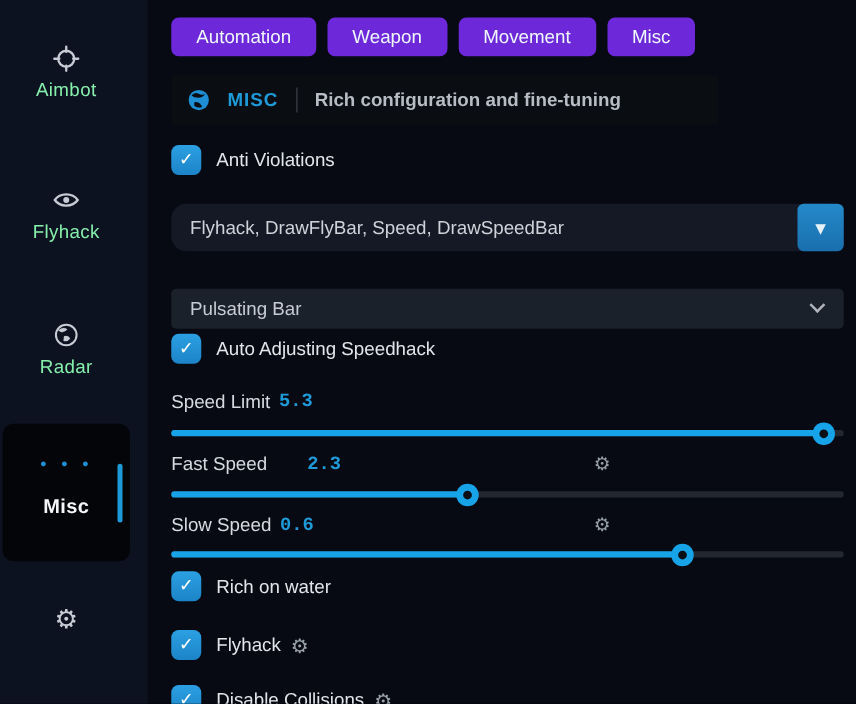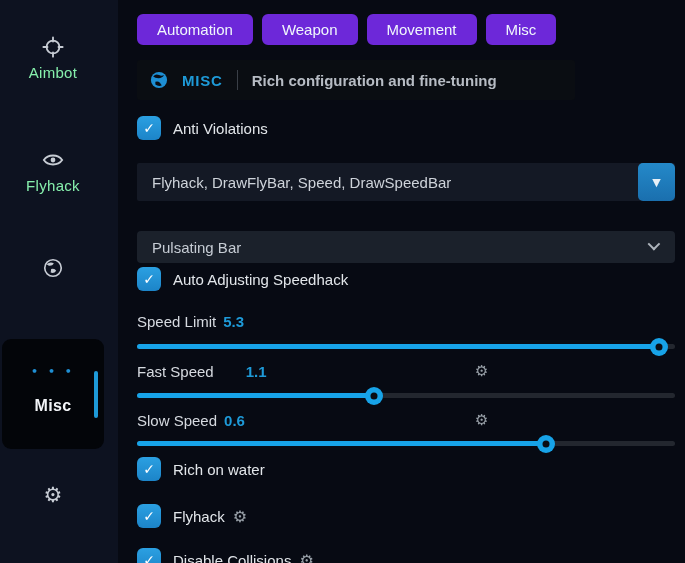--- a/index.html
+++ b/index.html
@@ -49,38 +49,38 @@
     background:linear-gradient(180deg,#2ba0e2,#1c84c8);
     display:flex; align-items:center; justify-content:center; cursor:pointer;
   }
   .check-glyph { color:#fff; font-size:14px; font-weight:bold; font-family:"DejaVu Sans", sans-serif; }
   .check-label { color:#e2e6ea; }
   .gear-inline { font-family:"DejaVu Sans", sans-serif; color:#98a0a8; font-size:16px; margin-left:-4px; cursor:pointer; }
   .cr-anti { top:116px; } .cr-auto { top:267px; } .cr-walk { top:457px; }
   .cr-fly { top:504px; } .cr-disable { top:548px; }
   
   .multiselect { position:absolute; top:163px; left:0; width:538px; height:38px;
-                 background:#141925; border-radius:2px; display:flex; align-items:center; cursor:pointer; }
+                 background:#141925; border-radius:12px; display:flex; align-items:center; cursor:pointer; }
   .multiselect .ms-value { margin-left:15px; color:#ced3da; }
   .ms-button { position:absolute; right:0; top:0; width:37px; height:38px;
                background:linear-gradient(180deg,#2489c9,#1a6fae); border-radius:5px;
                display:flex; align-items:center; justify-content:center; cursor:pointer; }
   .ms-button .tri { color:#e8f1f8; font-size:11px; font-family:"DejaVu Sans", sans-serif; }
   
   .field-label { position:absolute; left:0; color:#86efac;margin-top:30px; }
   .fl-bartype { top:204px; }
   .select { position:absolute; top:231px; left:0; width:538px; height:32px;
             background:#1b212b; border-radius:4px; display:flex; align-items:center; cursor:pointer; }
   .select .sel-value { margin-left:15px; color:#c6ccd4; }
   .chevron { position:absolute; right:18px; top:10px; width:9px; height:9px;
              border-right:2px solid #aeb4bc; border-bottom:2px solid #aeb4bc;
              transform:rotate(45deg) translateY(-2px); }
   
   .slider-label { position:absolute; left:0; height:20px; display:flex; gap:7px; align-items:center; width:538px; }
-  .slider-label .val { color:#1e9ad8; font-weight:bold; }
+  .slider-label .val { color:#1e9ad8; font-weight:bold;font-family:Liberation Mono, monospace; }
   .slider-gear { position:absolute; left:338px; top:0; font-family:"DejaVu Sans", sans-serif;
                  color:#98a0a8; font-size:15px; line-height:20px; cursor:pointer; }
   .sl-1 { top:311px; } .sl-2 { top:361px;gap:32px; } .sl-3 { top:410px;align-items:center; }
   .track { position:absolute; left:0; width:538px; height:5px; border-radius:3px; background:#23272f; cursor:pointer; }
   .tr-1 { top:344px; } .tr-2 { top:393px; } .tr-3 { top:441px; }
   .fill { position:absolute; left:0; top:0; height:5px; border-radius:3px; background:#17a3e8; }
   .thumb { position:absolute; top:50%; transform:translate(-50%,-50%); width:18px; height:18px;
            border-radius:50%; background:#17a3e8; cursor:grab; }
   .thumb::after { content:""; position:absolute; left:50%; top:50%; transform:translate(-50%,-50%);
                   width:7px; height:7px; border-radius:50%; background:#0a0e15; }
@@ -116,20 +116,21 @@
     </div>
 
     <div class="side-item si-2">
       <span class="side-icon">
         <svg viewBox="0 0 24 24" fill="none" stroke="#c7ccd4" stroke-width="1.8">
           <circle cx="12" cy="12" r="9"></circle>
           <path d="M5 8 Q9 4.5 13 7 Q11 10 7.5 9.5 Z" fill="#c7ccd4" stroke="none"></path>
           <path d="M10 13 Q14 12 15.5 15 Q13 18.5 9.5 17 Z" fill="#c7ccd4" stroke="none"></path>
         </svg>
       </span>
+      <span class="side-label">Radar</span>
     </div>
 
     <div class="side-item active">
       <span class="dots">• • •</span>
       <span class="side-label">Misc</span>
       <span class="active-indicator"></span>
     </div>
 
     <div class="side-item si-4">
       <span class="side-icon gear-glyph">⚙</span>
@@ -190,21 +191,21 @@
       <span>Speed Limit</span>
       <span class="val">5.3</span>
     </div>
     <div class="track tr-1">
       <div class="fill" style="width: 97%;"></div>
       <div class="thumb" style="left: 97%;"></div>
     </div>
 
     <div class="slider-label sl-2">
       <span>Fast Speed</span>
-      <span class="val">1.1</span>
+      <span class="val">2.3</span>
       <span class="slider-gear">⚙</span>
     </div>
     <div class="track tr-2">
       <div class="fill" style="width: 44%;"></div>
       <div class="thumb" style="left: 44%;"></div>
     </div>
 
     <div class="slider-label sl-3">
       <span>Slow Speed</span>
       <span class="val">0.6</span>

